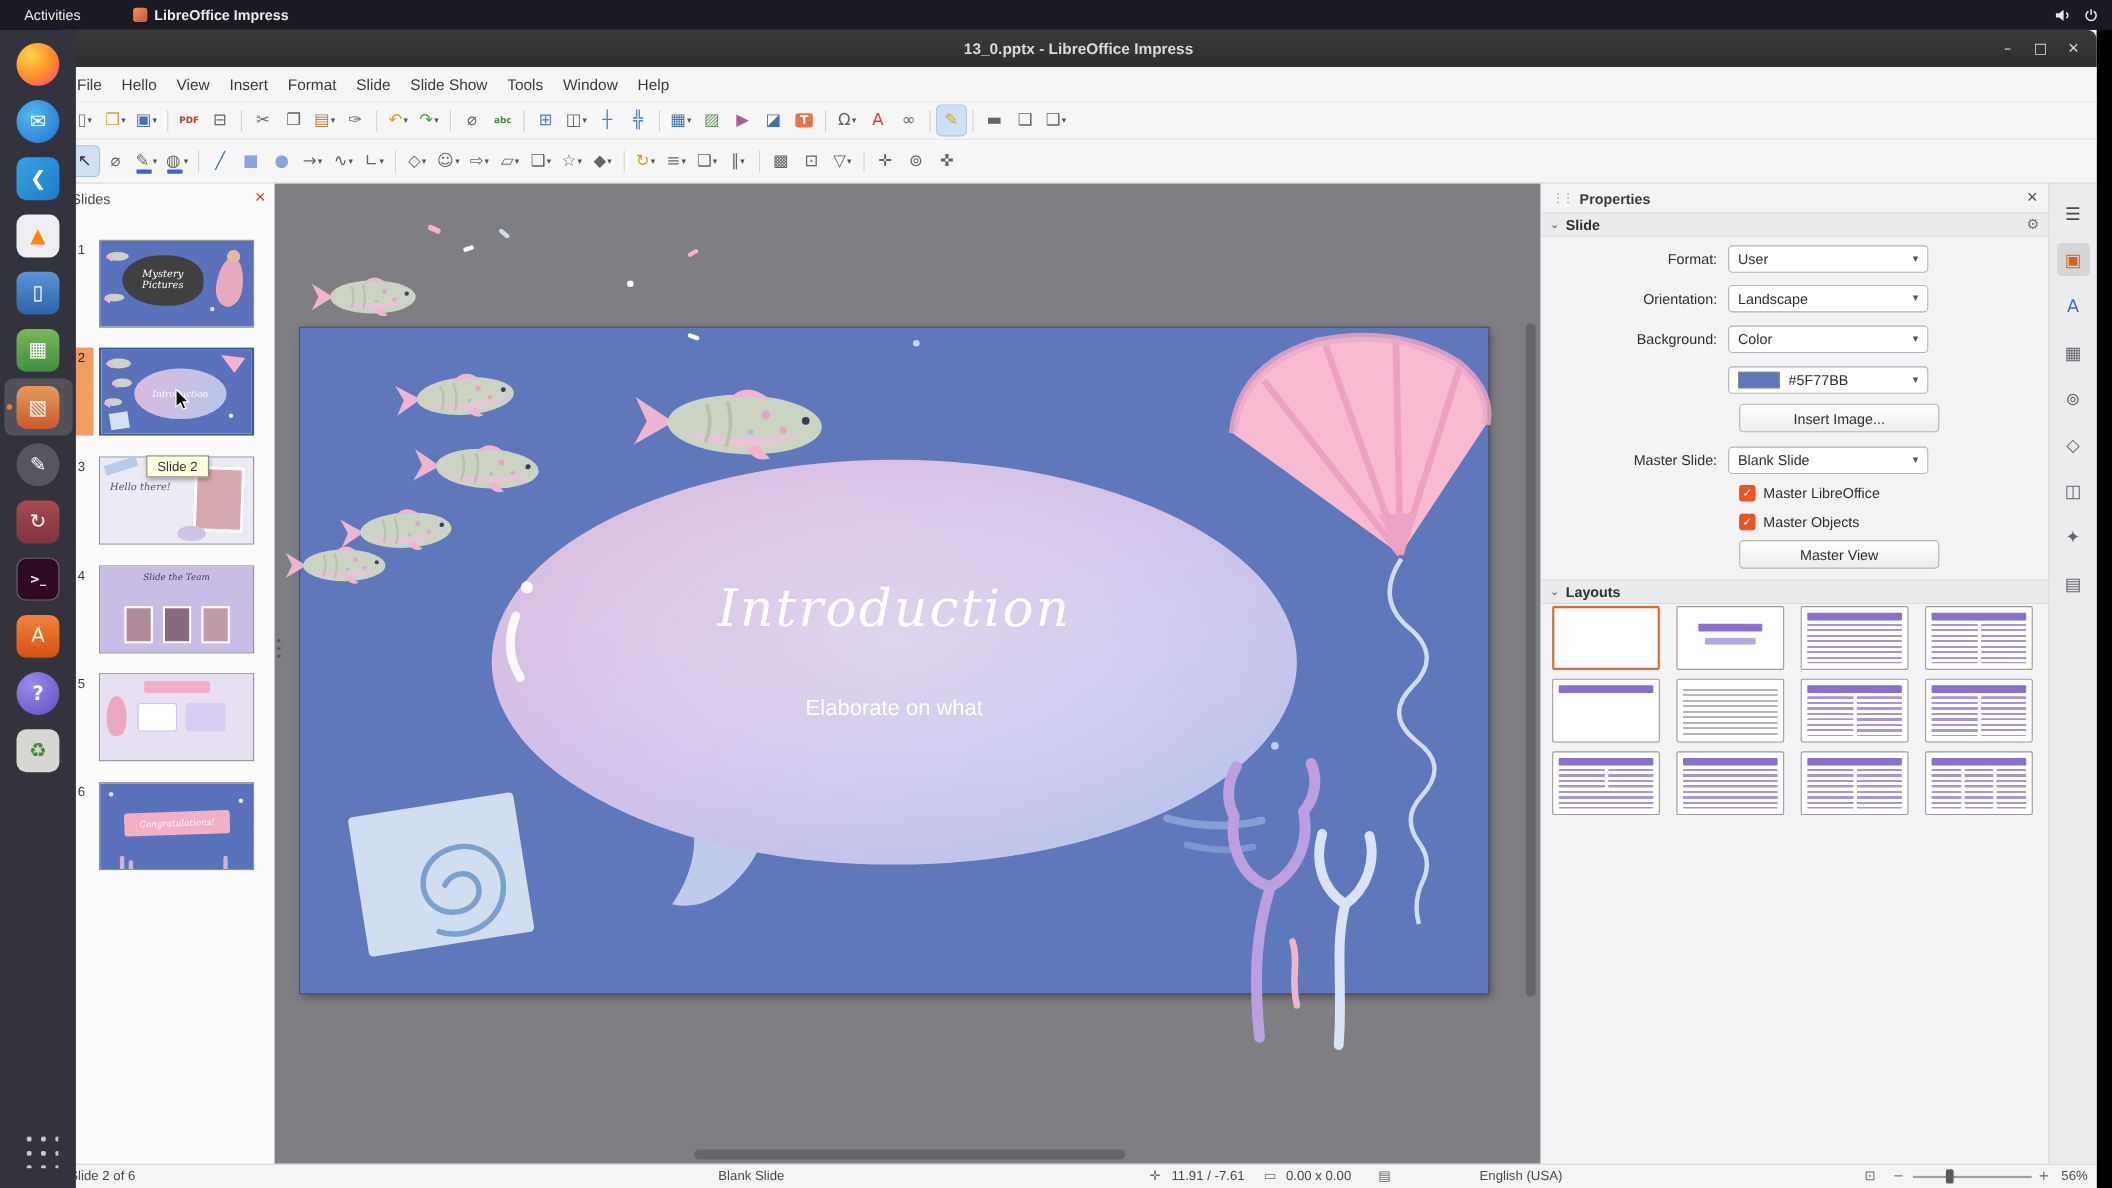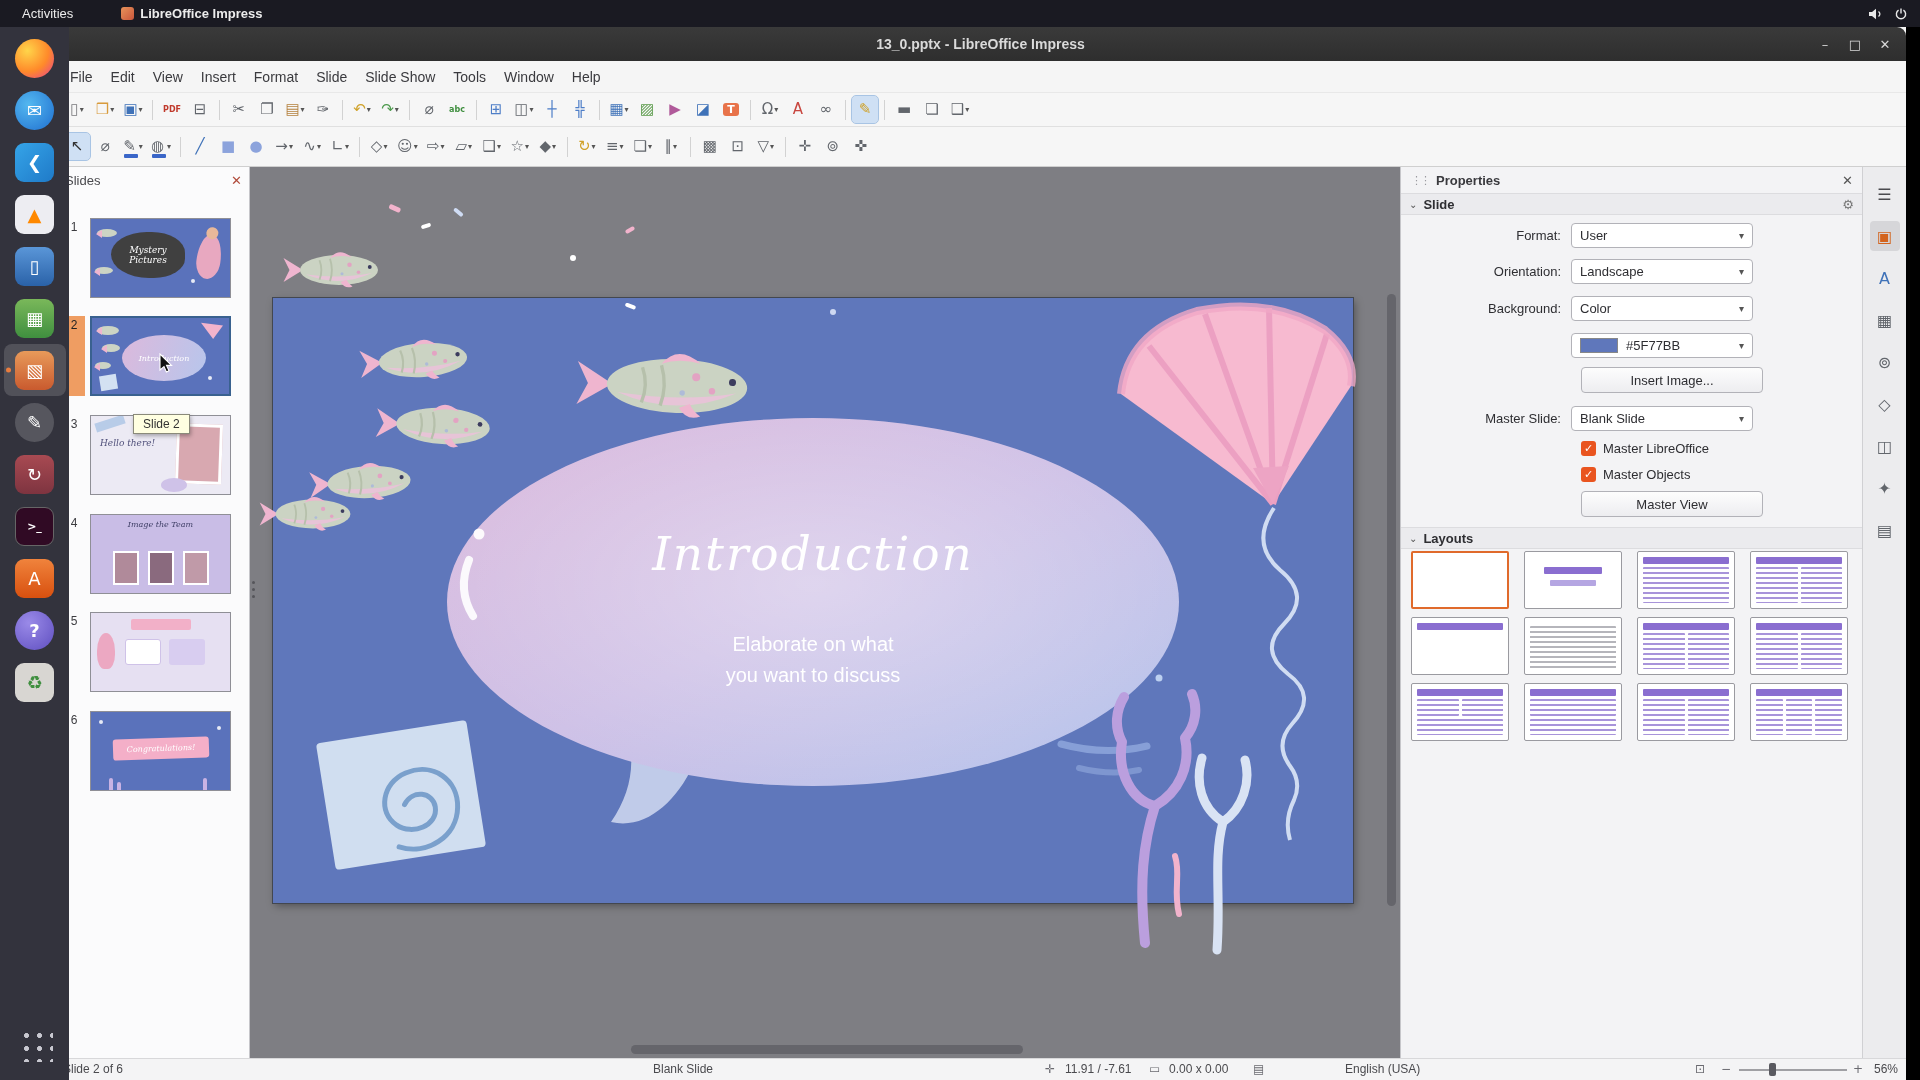--- a/index.html
+++ b/index.html
@@ -264,21 +264,21 @@
       <span class="wtitle">13_0.pptx - LibreOffice Impress</span>
       <span class="win-controls">
         <span class="win-btn">–</span>
         <span class="win-btn">□</span>
         <span class="win-btn">✕</span>
       </span>
     </div>
 
     <div id="menubar">
         <span class="menu-item">File</span>
-        <span class="menu-item">Edit</span>
+        <span class="menu-item">Hello</span>
         <span class="menu-item">View</span>
         <span class="menu-item">Insert</span>
         <span class="menu-item">Format</span>
         <span class="menu-item">Slide</span>
         <span class="menu-item">Slide Show</span>
         <span class="menu-item">Tools</span>
         <span class="menu-item">Window</span>
         <span class="menu-item">Help</span>
       </div>
 
@@ -543,21 +543,21 @@
             <div class="m3-photo"></div>
             <div class="m3-blob"></div>
           </div>
             </div>
         </div>
 
         <div class="thumb" style="top:347px">
           <span class="thumb-num">4</span>
           <div class="thumb-frame">
               <div class="mini m4">
-            <div class="m4-title">Image the Team</div>
+            <div class="m4-title">Slide the Team</div>
             <div class="m4-photos">
               <div style="background:#b08a9a"></div>
               <div style="background:#8a6a7e"></div>
               <div style="background:#c09aa8"></div>
             </div>
           </div>
             </div>
         </div>
 
         <div class="thumb" style="top:445px">
@@ -680,21 +680,20 @@
 
             <g transform="translate(128,497) rotate(-9)">
               <rect x="-76" y="-64" width="152" height="128" rx="4" fill="#d4e1f2" opacity="0.97"></rect>
               <path d="M 2 10 c 10 -14 30 -8 30 7 c 0 19 -27 25 -41 12 c -17 -15 -8 -44 17 -50 c 29 -7 51 15 46 42 c -5 29 -38 43 -64 30" stroke="#7aa0cc" stroke-width="5" fill="none" stroke-linecap="round"></path>
             </g>
           </svg>
 
           <div class="slide-title">Introduction</div>
           <div class="slide-body">
             <div>Elaborate on what</div>
-            <div>you want to discuss</div>
           </div>
         </div>
 
         <div class="vscroll">
             <div class="sb-thumb"></div>
           </div>
         <div class="hscroll">
             <div class="sb-thumb"></div>
           </div>
       </div>

